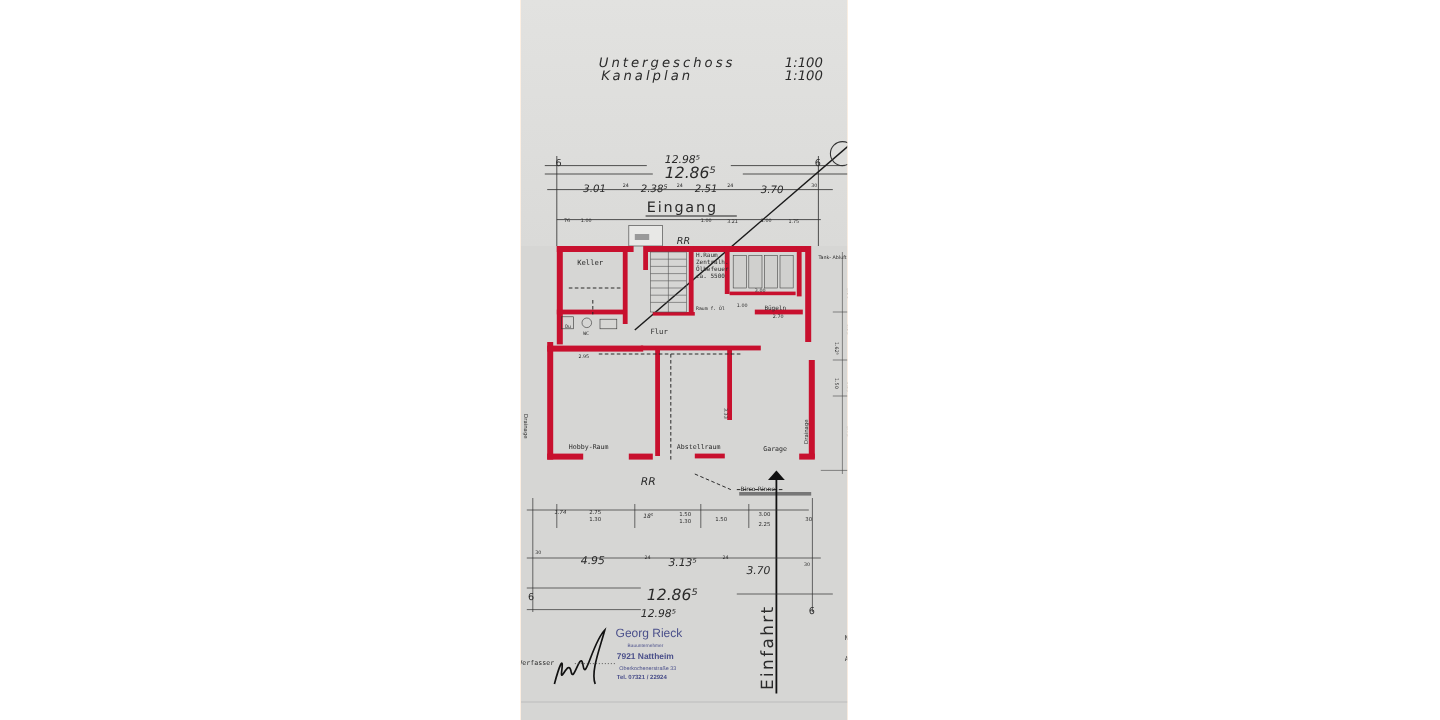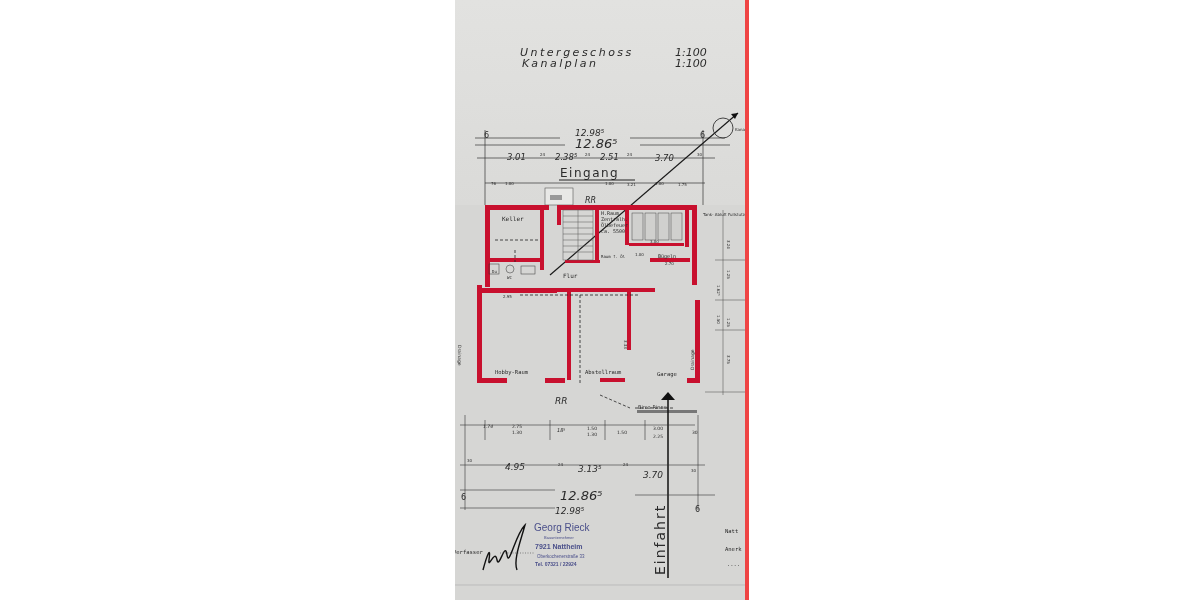--- a/index.html
+++ b/index.html
@@ -1,17 +1,17 @@
 <!DOCTYPE html>
 <html><head>
   <meta charset="utf-8">
   <style>
     html, body { margin: 0; padding: 0; }
     body { width: 1200px; height: 600px; background: #ffffff; position: relative; overflow: hidden; font-family: "DejaVu Sans", sans-serif; }
-    #sheet { position: absolute; left: 455px; top: 0; width: 294px; height: 600px; background: #ef4444; overflow: hidden; }
+    #sheet { position: absolute; left: 434px; top: 0; width: 272px; height: 600px; background: #fdba74; overflow: hidden; }
     #sheet .lower { position: absolute; left: 0; top: 205px; width: 290px; height: 395px; background: #d6d6d4; }
     #sheet .top-band { position: absolute; left: 0; top: 0; width: 290px; height: 205px; background: linear-gradient(#e2e2e0, #dadad8); }
     svg { position: absolute; left: 0; top: 0; }
     .t { font-family: "DejaVu Sans", sans-serif; fill: #2a2a2a; }
     .ti { font-style: italic; }
     .mono { font-family: "DejaVu Sans Mono", monospace; }
     .stamp { fill: #4a4f8a; }
   </style>
 </head>
 <body>

